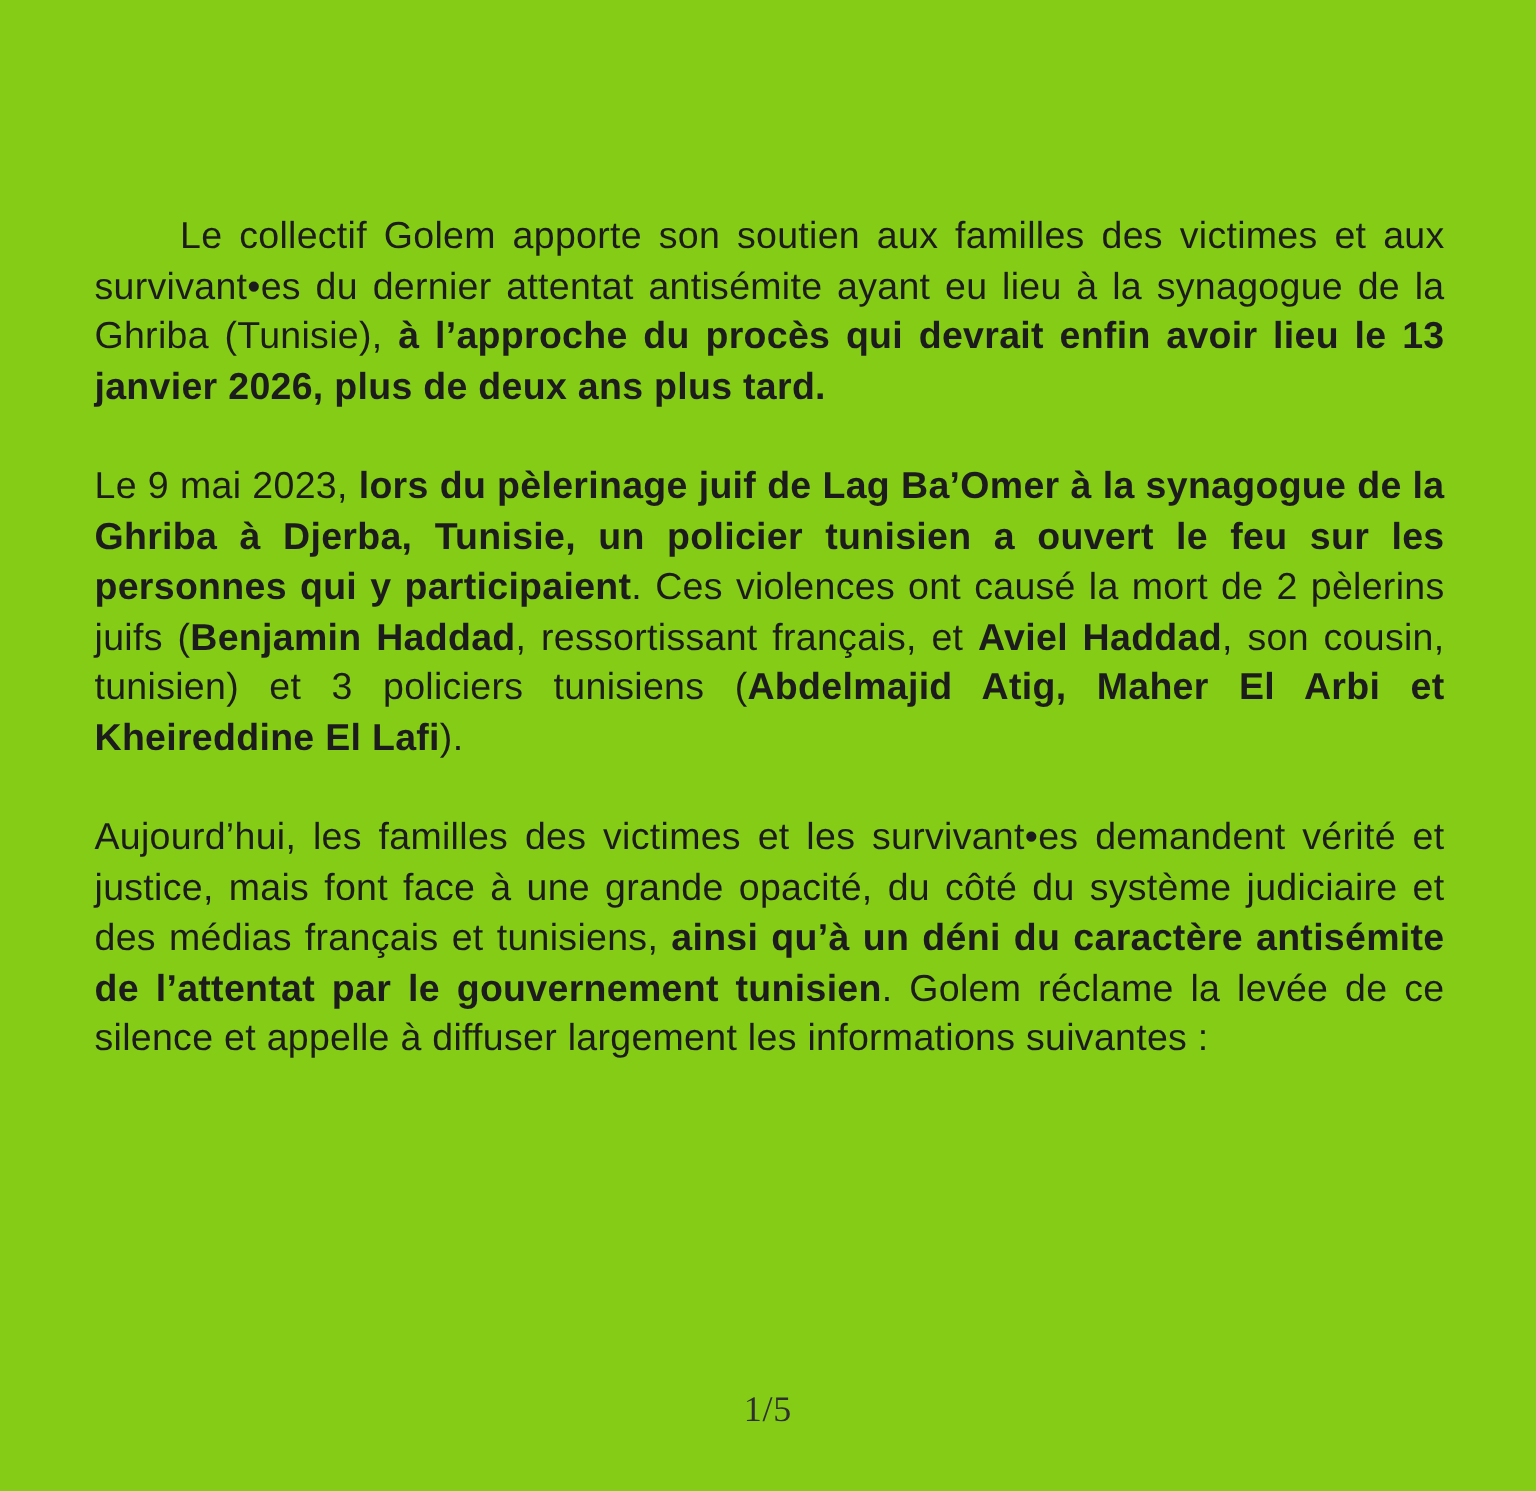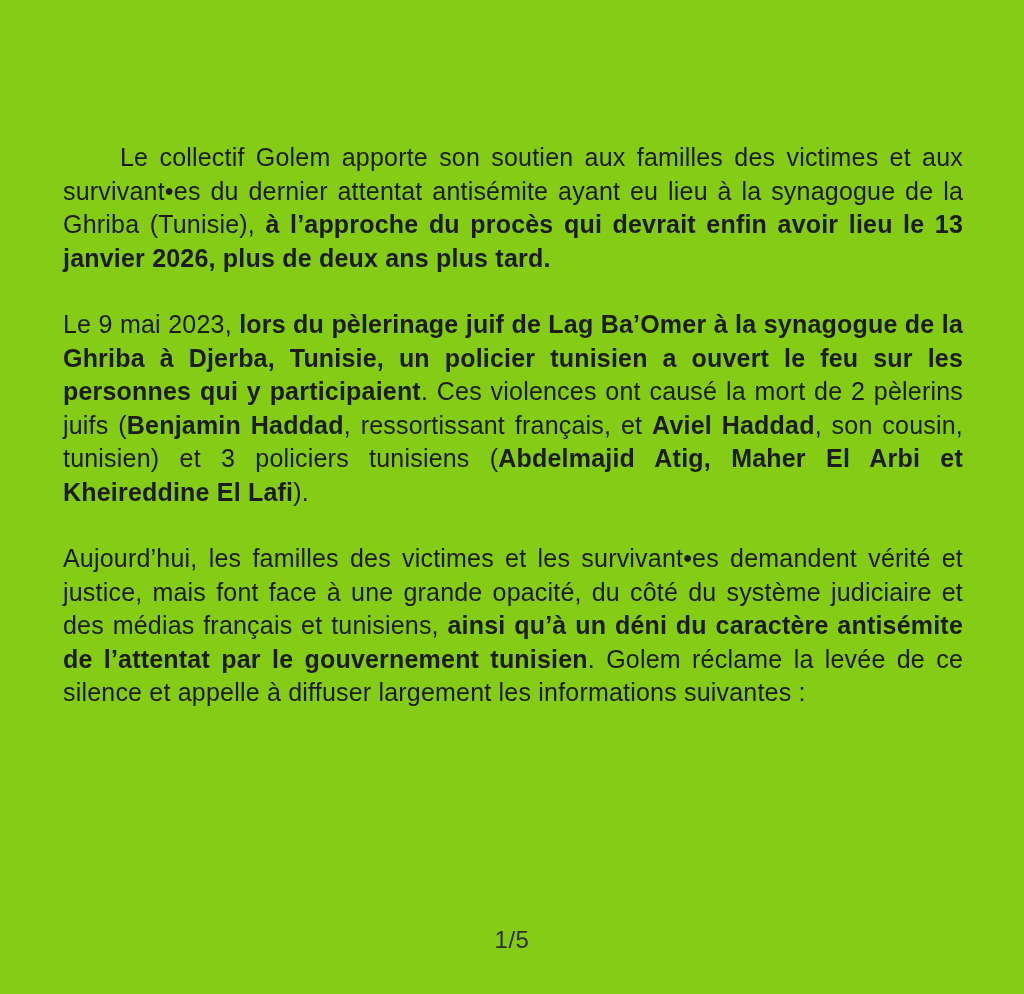--- a/index.html
+++ b/index.html
@@ -38,20 +38,21 @@
   }
   .page-footer {
     position: absolute;
     left: 0;
     bottom: 40px;
     width: 100%;
     text-align: center;
     font-size: 24px;
     color: #2f2f2f;
     letter-spacing: 0.5px;
+    font-family: Liberation Serif, serif;
   }
 </style>
 </head>
 <body>
 
 <div class="page">
   <div class="document-body">
       <p class="indent"><span>Le collectif Golem apporte son soutien aux familles des victimes et aux survivant•es du dernier attentat antisémite ayant eu lieu à la synagogue de la Ghriba (Tunisie), </span><strong>à l’approche du procès qui devrait enfin avoir lieu le 13 janvier 2026, plus de deux ans plus tard.</strong></p>
       <p class=""><span>Le 9 mai 2023, </span><strong>lors du pèlerinage juif de Lag Ba’Omer à la synagogue de la Ghriba à Djerba, Tunisie, un policier tunisien a ouvert le feu sur les personnes qui y participaient</strong><span>. Ces violences ont causé la mort de 2 pèlerins juifs (</span><strong>Benjamin Haddad</strong><span>, ressortissant français, et </span><strong>Aviel Haddad</strong><span>, son cousin, tunisien) et 3 policiers tunisiens (</span><strong>Abdelmajid Atig, Maher El Arbi et Kheireddine El Lafi</strong><span>).</span></p>
       <p class=""><span>Aujourd’hui, les familles des victimes et les survivant•es demandent vérité et justice, mais font face à une grande opacité, du côté du système judiciaire et des médias français et tunisiens, </span><strong>ainsi qu’à un déni du caractère antisémite de l’attentat par le gouvernement tunisien</strong><span>. Golem réclame la levée de ce silence et appelle à diffuser largement les informations suivantes :</span></p>

